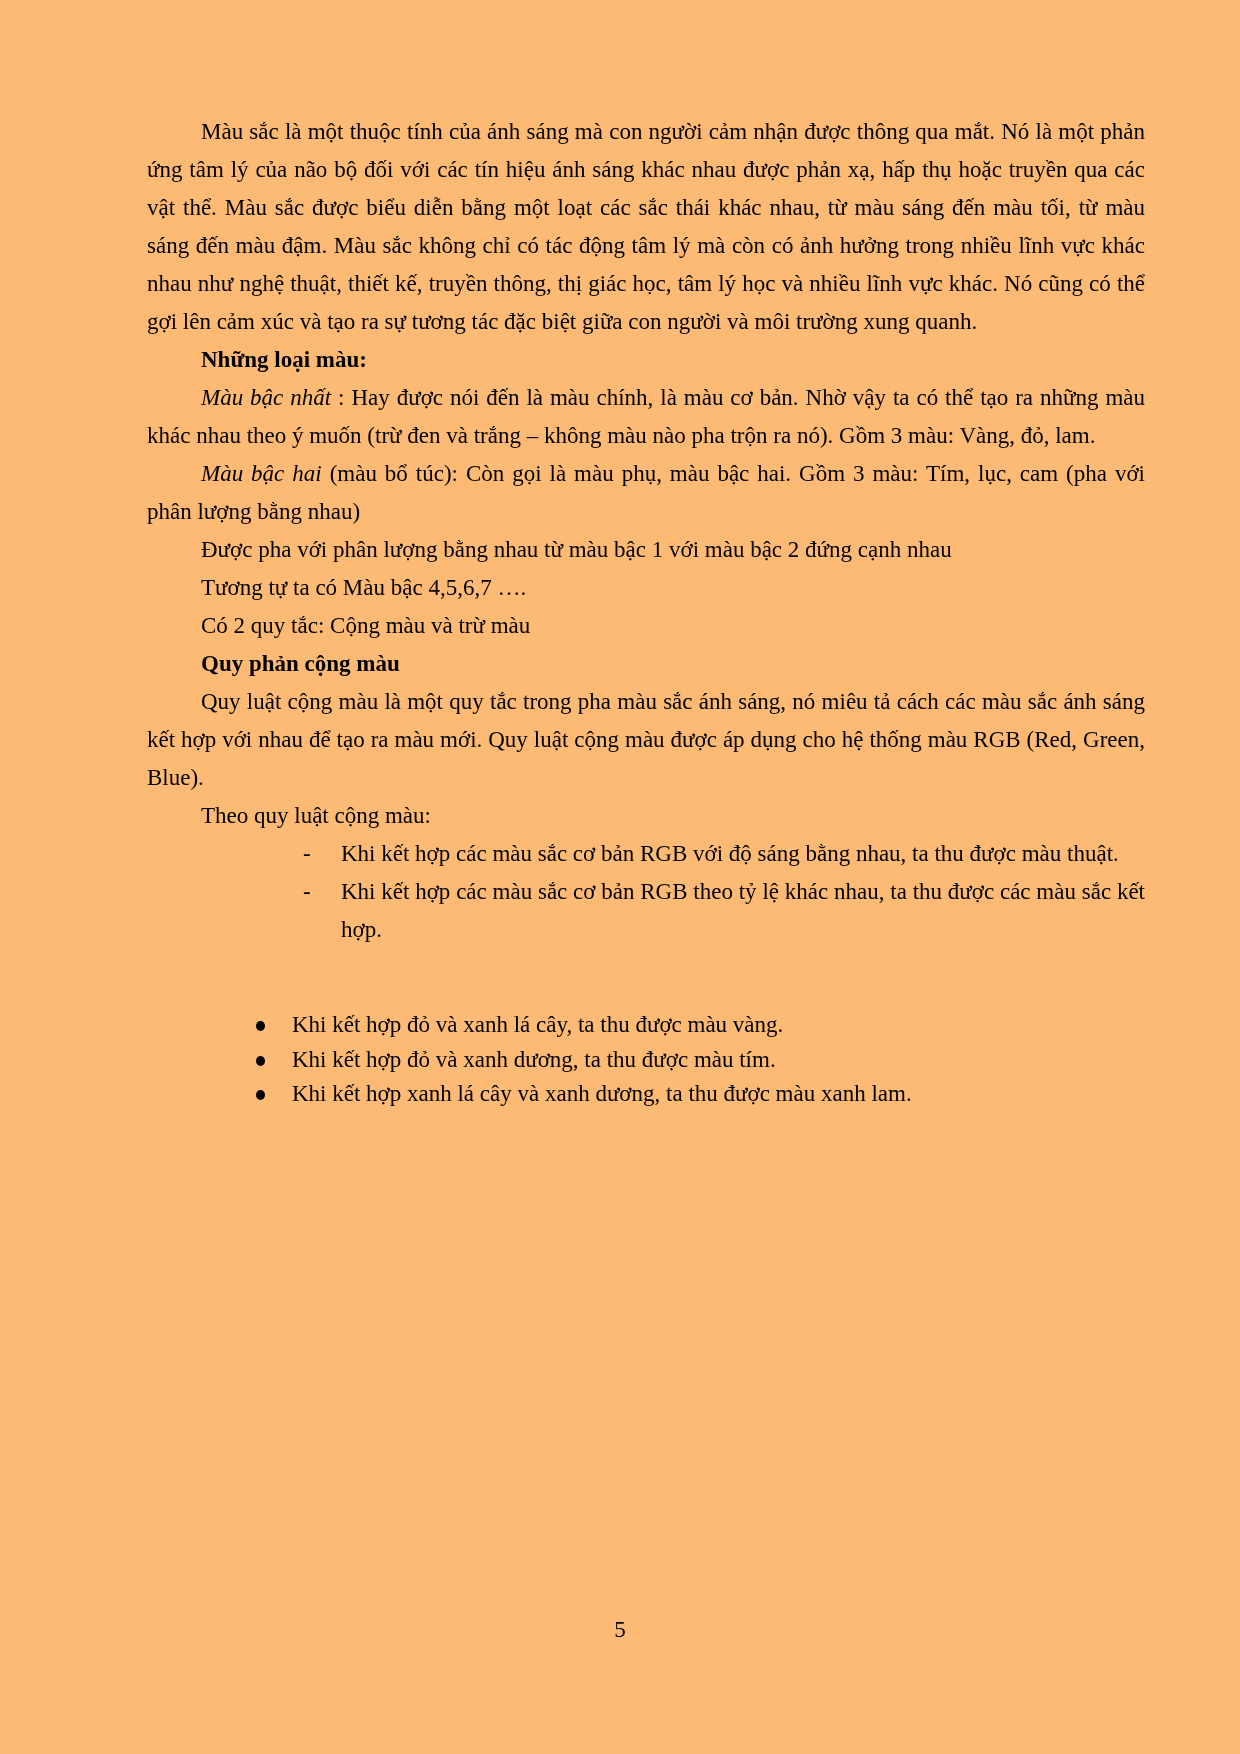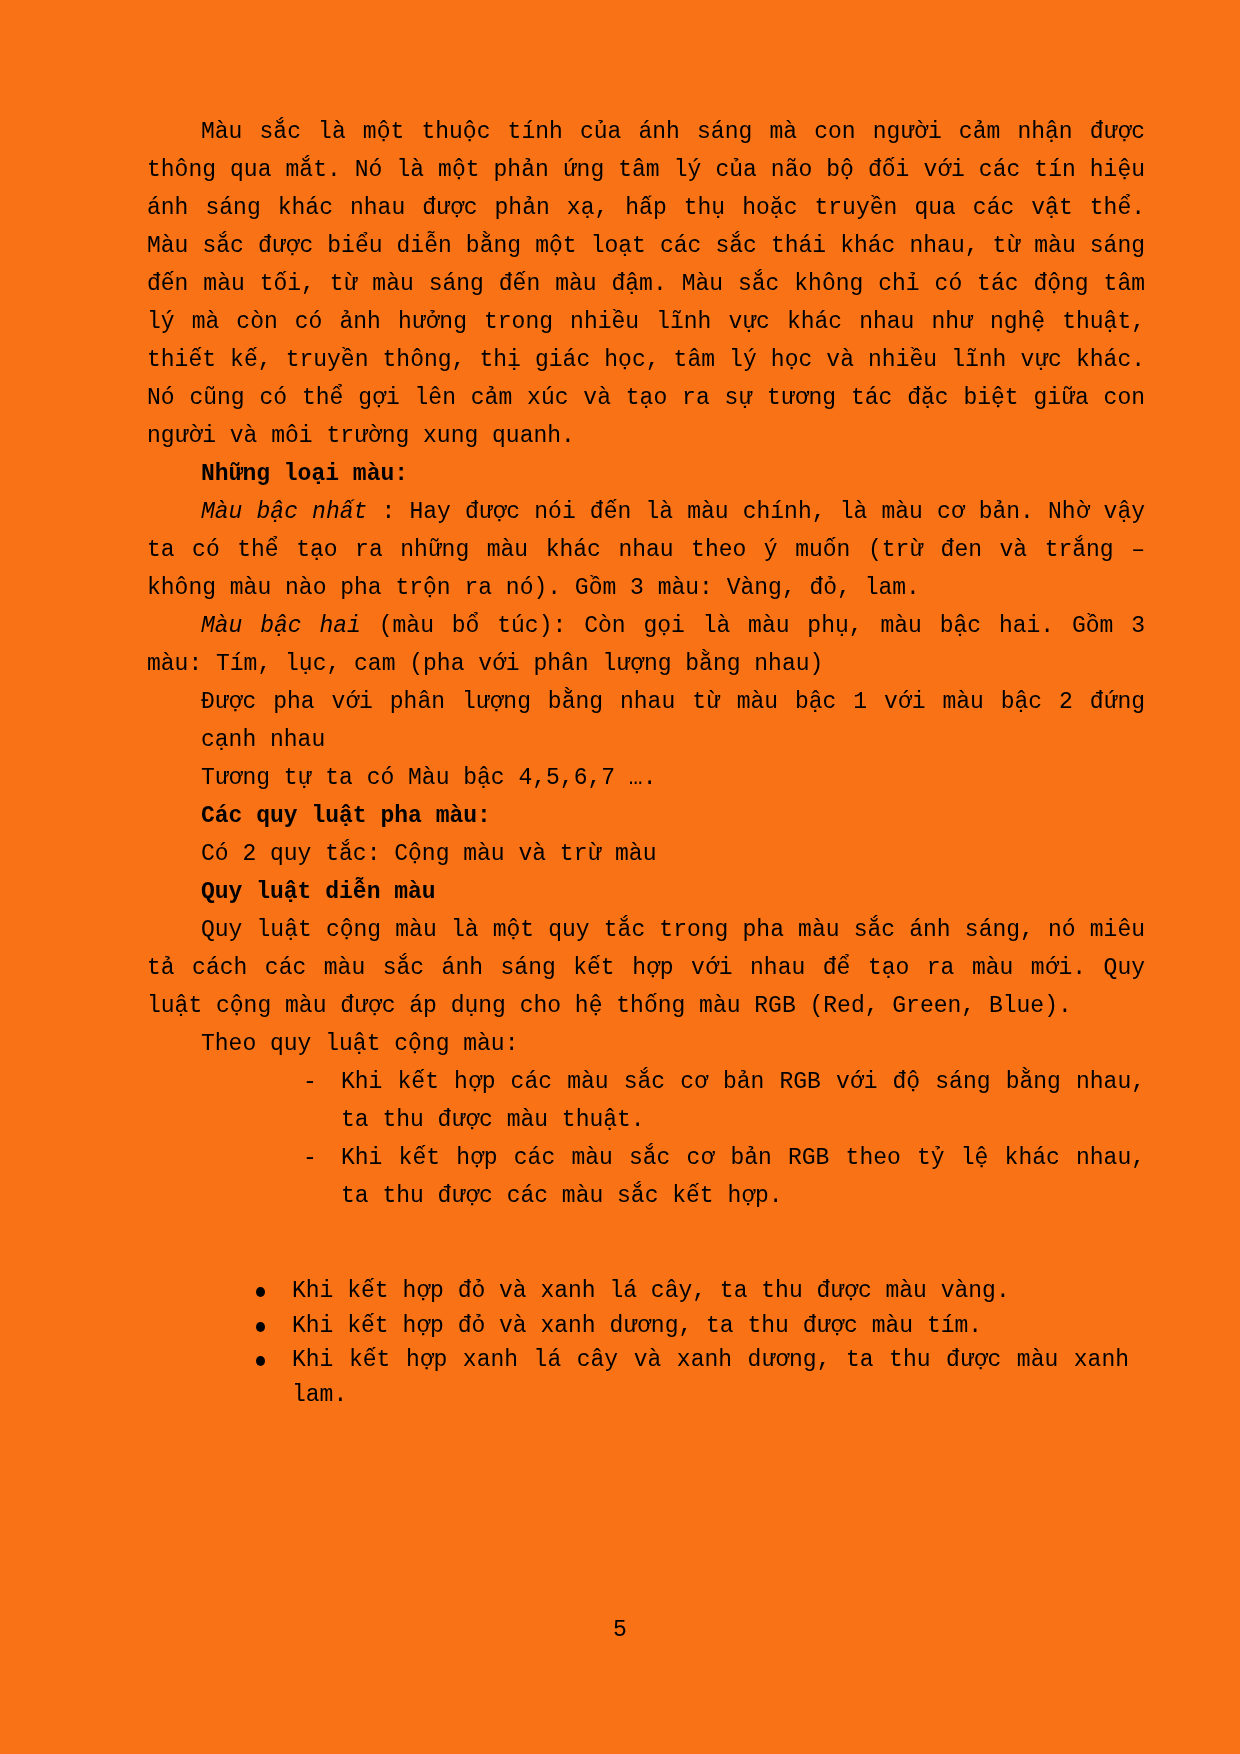--- a/index.html
+++ b/index.html
@@ -1,19 +1,19 @@
 <!DOCTYPE html>
 <html><head>
 <meta charset="utf-8">
 <style>
   html, body { margin: 0; padding: 0; background: #ffffff; }
   body { width: 1240px; height: 1754px; position: relative; overflow: hidden; }
   .page {
-    position: absolute; left: 0; top: 0; width: 1240px; height: 1754px; background: #f97316;
-    font-family: Liberation Mono, monospace; color: #000; font-size: 23px;
+    position: absolute; left: 0; top: 0; width: 1240px; height: 1754px; background: #fdba74;
+    font-family: Liberation Serif, serif; color: #000; font-size: 23px;
   }
   .body-text {
     position: absolute; left: 147px; top: 113px; width: 998px;
     line-height: 38px;
   }
   .p { margin: 0; text-align: justify; text-align-last: left; }
   .indent { text-indent: 54px; }
   .ind-line { padding-left: 54px; }
   .bold { font-weight: bold; }
   .ital { font-style: italic; }
@@ -41,25 +41,24 @@
     <p class="p ind-line bold">Những loại màu:</p>
 
     <p class="p indent"><span class="ital">Màu bậc nhất</span><span> : Hay được nói đến là màu chính, là màu cơ bản. Nhờ vậy ta có thể tạo ra những màu khác nhau theo ý muốn (trừ đen và trắng – không màu nào pha trộn ra nó). Gồm 3 màu: Vàng, đỏ, lam.</span></p>
 
     <p class="p indent"><span class="ital">Màu bậc hai</span><span> (màu bổ túc): Còn gọi là màu phụ, màu bậc hai. Gồm 3 màu: Tím, lục, cam (pha với phân lượng bằng nhau)</span></p>
 
     <p class="p ind-line">Được pha với phân lượng bằng nhau từ màu bậc 1 với màu bậc 2 đứng cạnh nhau</p>
 
     <p class="p ind-line">Tương tự ta có Màu bậc 4,5,6,7 ….</p>
 
-    <p class="p ind-line bold">Các quy luật pha màu:</p>
 
     <p class="p ind-line">Có 2 quy tắc: Cộng màu và trừ màu</p>
 
-    <p class="p ind-line bold">Quy luật diễn màu</p>
+    <p class="p ind-line bold">Quy phản cộng màu</p>
 
     <p class="p indent">Quy luật cộng màu là một quy tắc trong pha màu sắc ánh sáng, nó miêu tả cách các màu sắc ánh sáng kết hợp với nhau để tạo ra màu mới. Quy luật cộng màu được áp dụng cho hệ thống màu RGB (Red, Green, Blue).</p>
 
     <p class="p ind-line">Theo quy luật cộng màu:</p>
 
     <ul class="dash-list">
       <li class="dash-item">
         <span class="dash-mark">-</span>
         <span>Khi kết hợp các màu sắc cơ bản RGB với độ sáng bằng nhau, ta thu được màu thuật.</span>
       </li>

